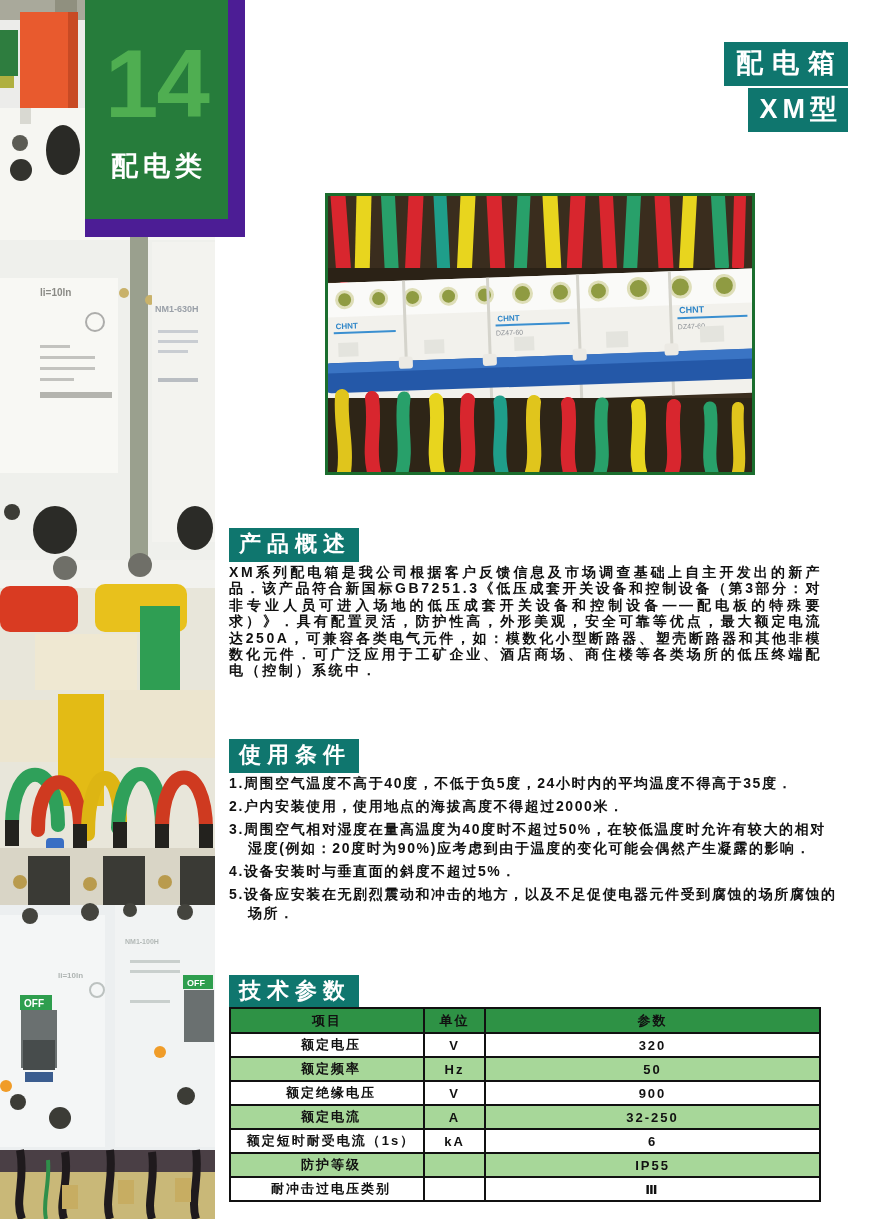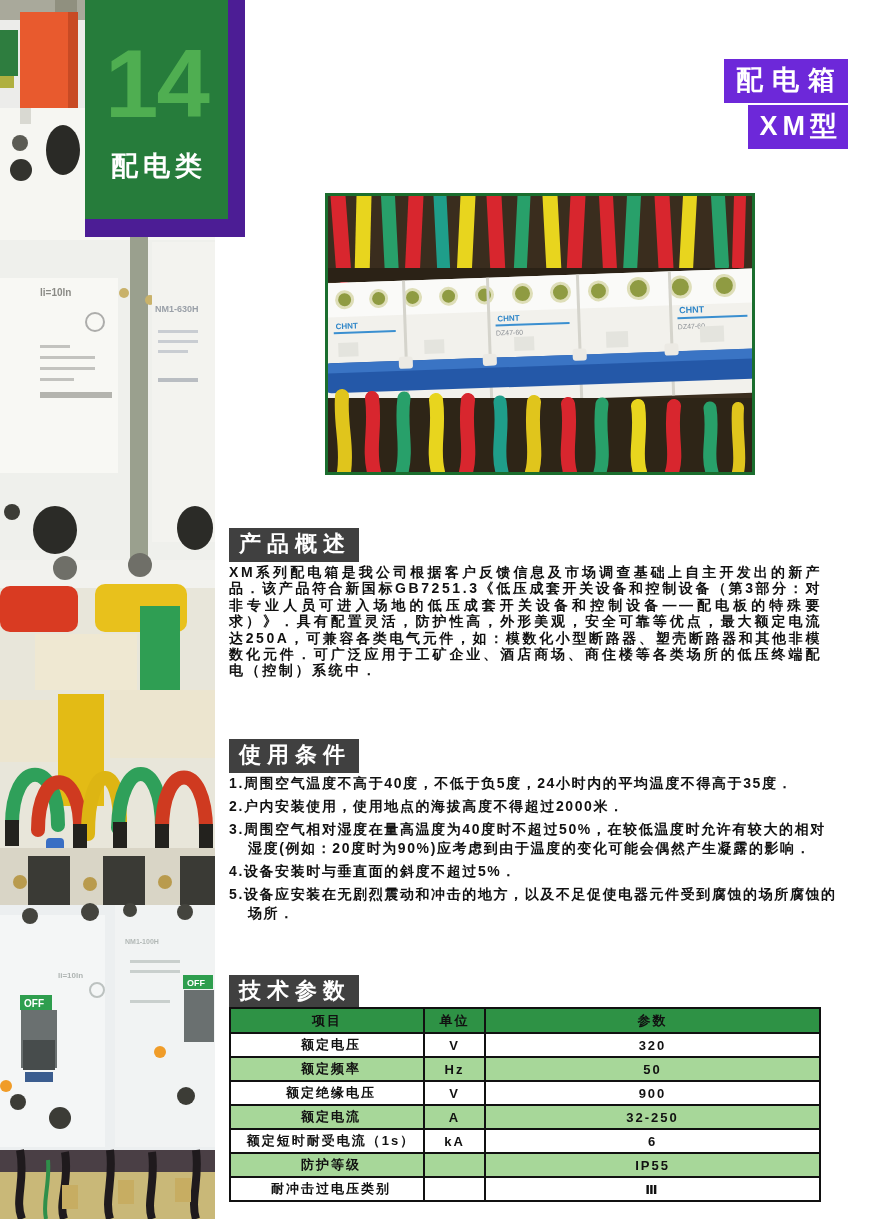--- a/index.html
+++ b/index.html
@@ -10,28 +10,28 @@
     -webkit-font-smoothing:antialiased;
   }
   
   .side-photo{position:absolute;left:0;top:0;width:171px;height:1219px;text-align:center;}
   
   .corner-tab{position:absolute;left:85px;top:0;width:160px;height:237px;background:#4c1d95;}
   .corner-tab-inner{position:absolute;left:0;top:0;width:143px;height:219px;background:#267C3B;text-align:center;}
   .corner-number{margin-top:36px;font-size:96px;line-height:1;font-weight:bold;color:#4FAE51;letter-spacing:-2px;}
   .corner-label{margin-top:16px;font-size:27px;font-weight:bold;color:#ffffff;letter-spacing:5px;padding-left:5px;}
   
-  .badge{position:absolute;background:#6d28d9;color:#ffffff;font-weight:bold;white-space:nowrap;margin-top:17px;}
+  .badge{position:absolute;background:#0f766e;color:#ffffff;font-weight:bold;white-space:nowrap;}
   .badge-type{right:32px;top:42px;font-size:27px;padding:3px 4px 5px 12px;letter-spacing:9px;}
   .badge-model{right:32px;top:88px;font-size:27px;padding:3px 6px 5px 12px;letter-spacing:5px;}
   
   .main-photo{position:absolute;left:325px;top:193px;width:430px;height:282px;
     border:3px solid #1B6E2E;box-sizing:border-box;background:#3a2e20;}
   
-  .sec-head{position:absolute;left:229px;background:#404040;color:#ffffff;font-weight:bold;
+  .sec-head{position:absolute;left:229px;background:#0f766e;color:#ffffff;font-weight:bold;
     font-size:22px;line-height:1;padding:5px 8px 7px 10px;letter-spacing:6px;white-space:nowrap;}
   #head-overview{top:528px;}
   #head-conditions{top:739px;}
   #head-specs{top:975px;}
   
   .overview-text{position:absolute;left:229px;top:564px;width:593px;
     font-size:14px;font-weight:bold;color:#111;line-height:16.4px;
     letter-spacing:2.6px;text-align:justify;word-break:break-all;}
   
   .conditions-list{position:absolute;left:229px;top:774px;width:608px;

